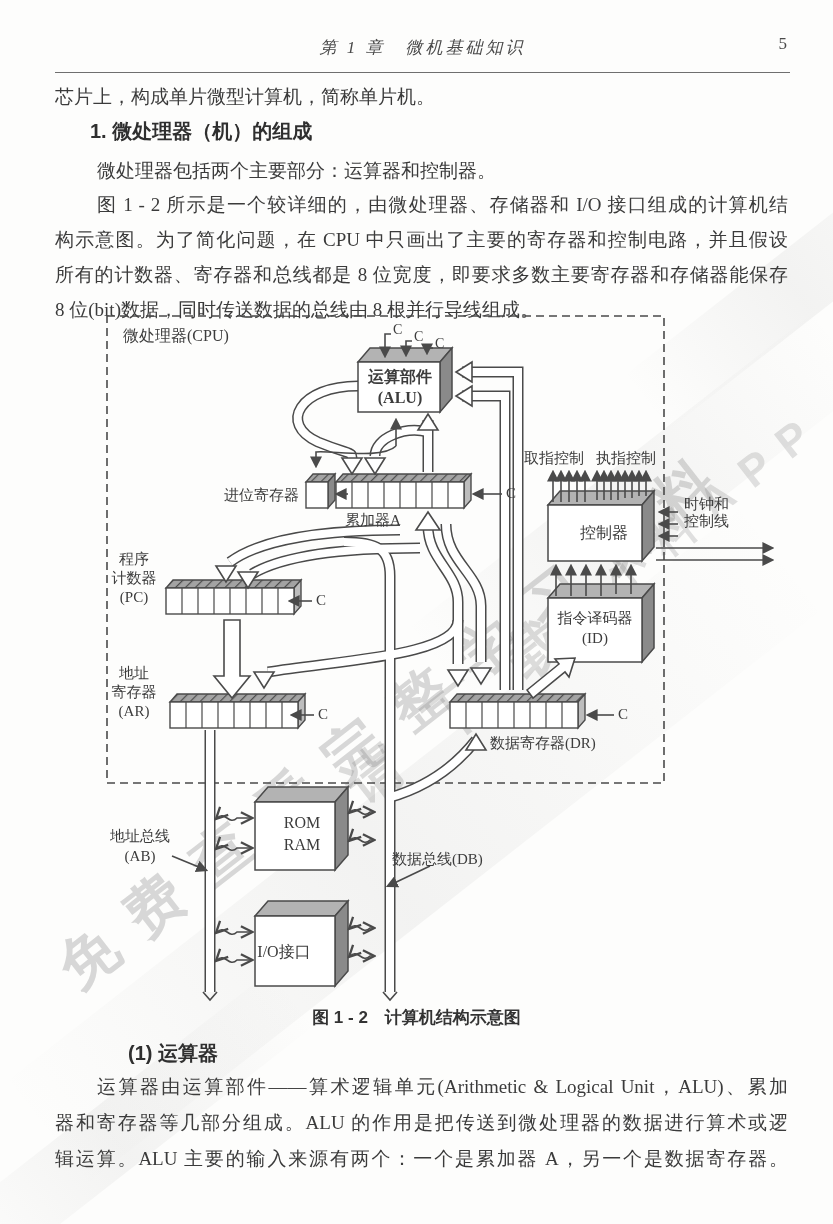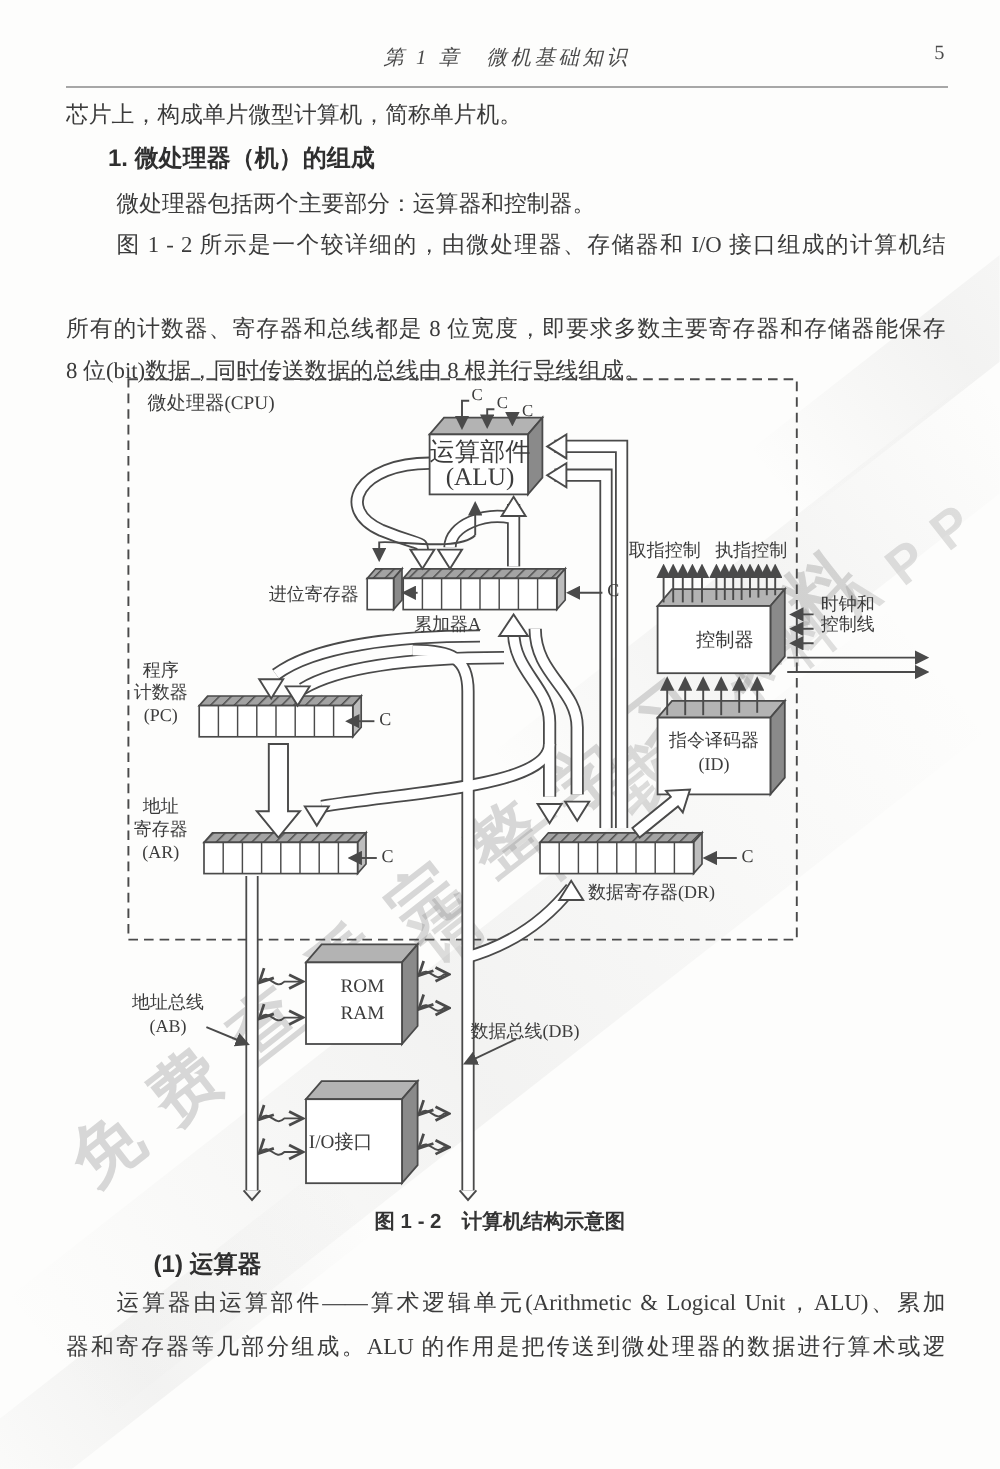--- a/index.html
+++ b/index.html
@@ -46,20 +46,21 @@
 
   <div class="header">
     <div class="chapter">第 1 章　微机基础知识</div>
     <div class="pagenum">5</div>
   </div>
 
   <div class="bline" style="left:55px;top:84px;">芯片上，构成单片微型计算机，简称单片机。</div>
   <div class="hd" style="left:90px;top:118px;">1. 微处理器（机）的组成</div>
   <div class="bline" style="left:97px;top:158px;">微处理器包括两个主要部分：运算器和控制器。</div>
   <div class="bline just" style="left:97px;top:192px;width:691px;">图 1 - 2 所示是一个较详细的，由微处理器、存储器和 I/O 接口组成的计算机结</div>
+  <div class="bline just" style="left:55px;top:227px;width:733px;">构示意图。为了简化问题，在 CPU 中只画出了主要的寄存器和控制电路，并且假设</div>
   <div class="bline just" style="left:55px;top:262px;width:733px;">所有的计数器、寄存器和总线都是 8 位宽度，即要求多数主要寄存器和存储器能保存</div>
   <div class="bline" style="left:55px;top:297px;">8 位(bit)数据，同时传送数据的总线由 8 根并行导线组成。</div>
 
   <svg width="833" height="1224" viewBox="0 0 833 1224">
     <defs>
       <pattern id="hatch" patternUnits="userSpaceOnUse" width="7" height="7" patternTransform="rotate(45)">
         <rect width="7" height="7" fill="#a3a3a3"></rect>
         <line x1="0" y1="0" x2="0" y2="7" stroke="#4c4c4c" stroke-width="2.4"></line>
       </pattern>
       <marker id="arr" viewBox="0 0 10 10" refX="8" refY="5" markerWidth="7.5" markerHeight="7.5" orient="auto-start-reverse">
@@ -230,21 +231,21 @@
       <path d="M350,928 C358,920 362,936 370,928 L373,928" marker-start="url(#oarr)" marker-end="url(#oarr)"></path>
       <path d="M350,956 C358,948 362,964 370,956 L373,956" marker-start="url(#oarr)" marker-end="url(#oarr)"></path>
 
       <path d="M203,992 l7,8 l7,-8"></path>
       <path d="M383,992 l7,8 l7,-8"></path>
     </g>
   </svg>
 
   <div class="dlabel" style="left:123px;top:326px;font-size:16px;">微处理器(CPU)</div>
 
-  <div class="dlabel center" style="left:352px;top:366px;width:96px;font-size:21px;line-height:21px;">
+  <div class="dlabel center" style="left:352px;top:366px;width:96px;font-size:16px;line-height:21px;font-weight:bold;">
     <div>运算部件</div>
     <div>(ALU)</div>
   </div>
 
   <div class="dlabel" style="left:224px;top:486px;">进位寄存器</div>
   <div class="dlabel" style="left:345px;top:511px;">累加器A</div>
 
   <div class="dlabel center" style="left:102px;top:550px;width:64px;line-height:19px;">
     <div>程序</div>
     <div>计数器</div>
@@ -290,14 +291,15 @@
   <div class="dlabel" style="left:435px;top:336px;font-size:14px;">C</div>
   <div class="dlabel" style="left:506px;top:485px;">C</div>
   <div class="dlabel" style="left:316px;top:592px;">C</div>
   <div class="dlabel" style="left:318px;top:706px;">C</div>
   <div class="dlabel" style="left:618px;top:706px;">C</div>
 
   <div class="caption" style="top:1006px;">图 1 - 2　计算机结构示意图</div>
   <div class="hd" style="left:128px;top:1040px;">(1) 运算器</div>
   <div class="bline just" style="left:55px;top:1110px;width:733px;">器和寄存器等几部分组成。ALU 的作用是把传送到微处理器的数据进行算术或逻</div>
   <div class="bline just" style="left:97px;top:1074px;width:691px;">运算器由运算部件——算术逻辑单元(Arithmetic &amp; Logical Unit，ALU)、累加</div>
+  <div class="bline just" style="left:55px;top:1146px;width:733px;">辑运算。ALU 主要的输入来源有两个：一个是累加器 A，另一个是数据寄存器。</div>
 
 </div>
 
 </body></html>

